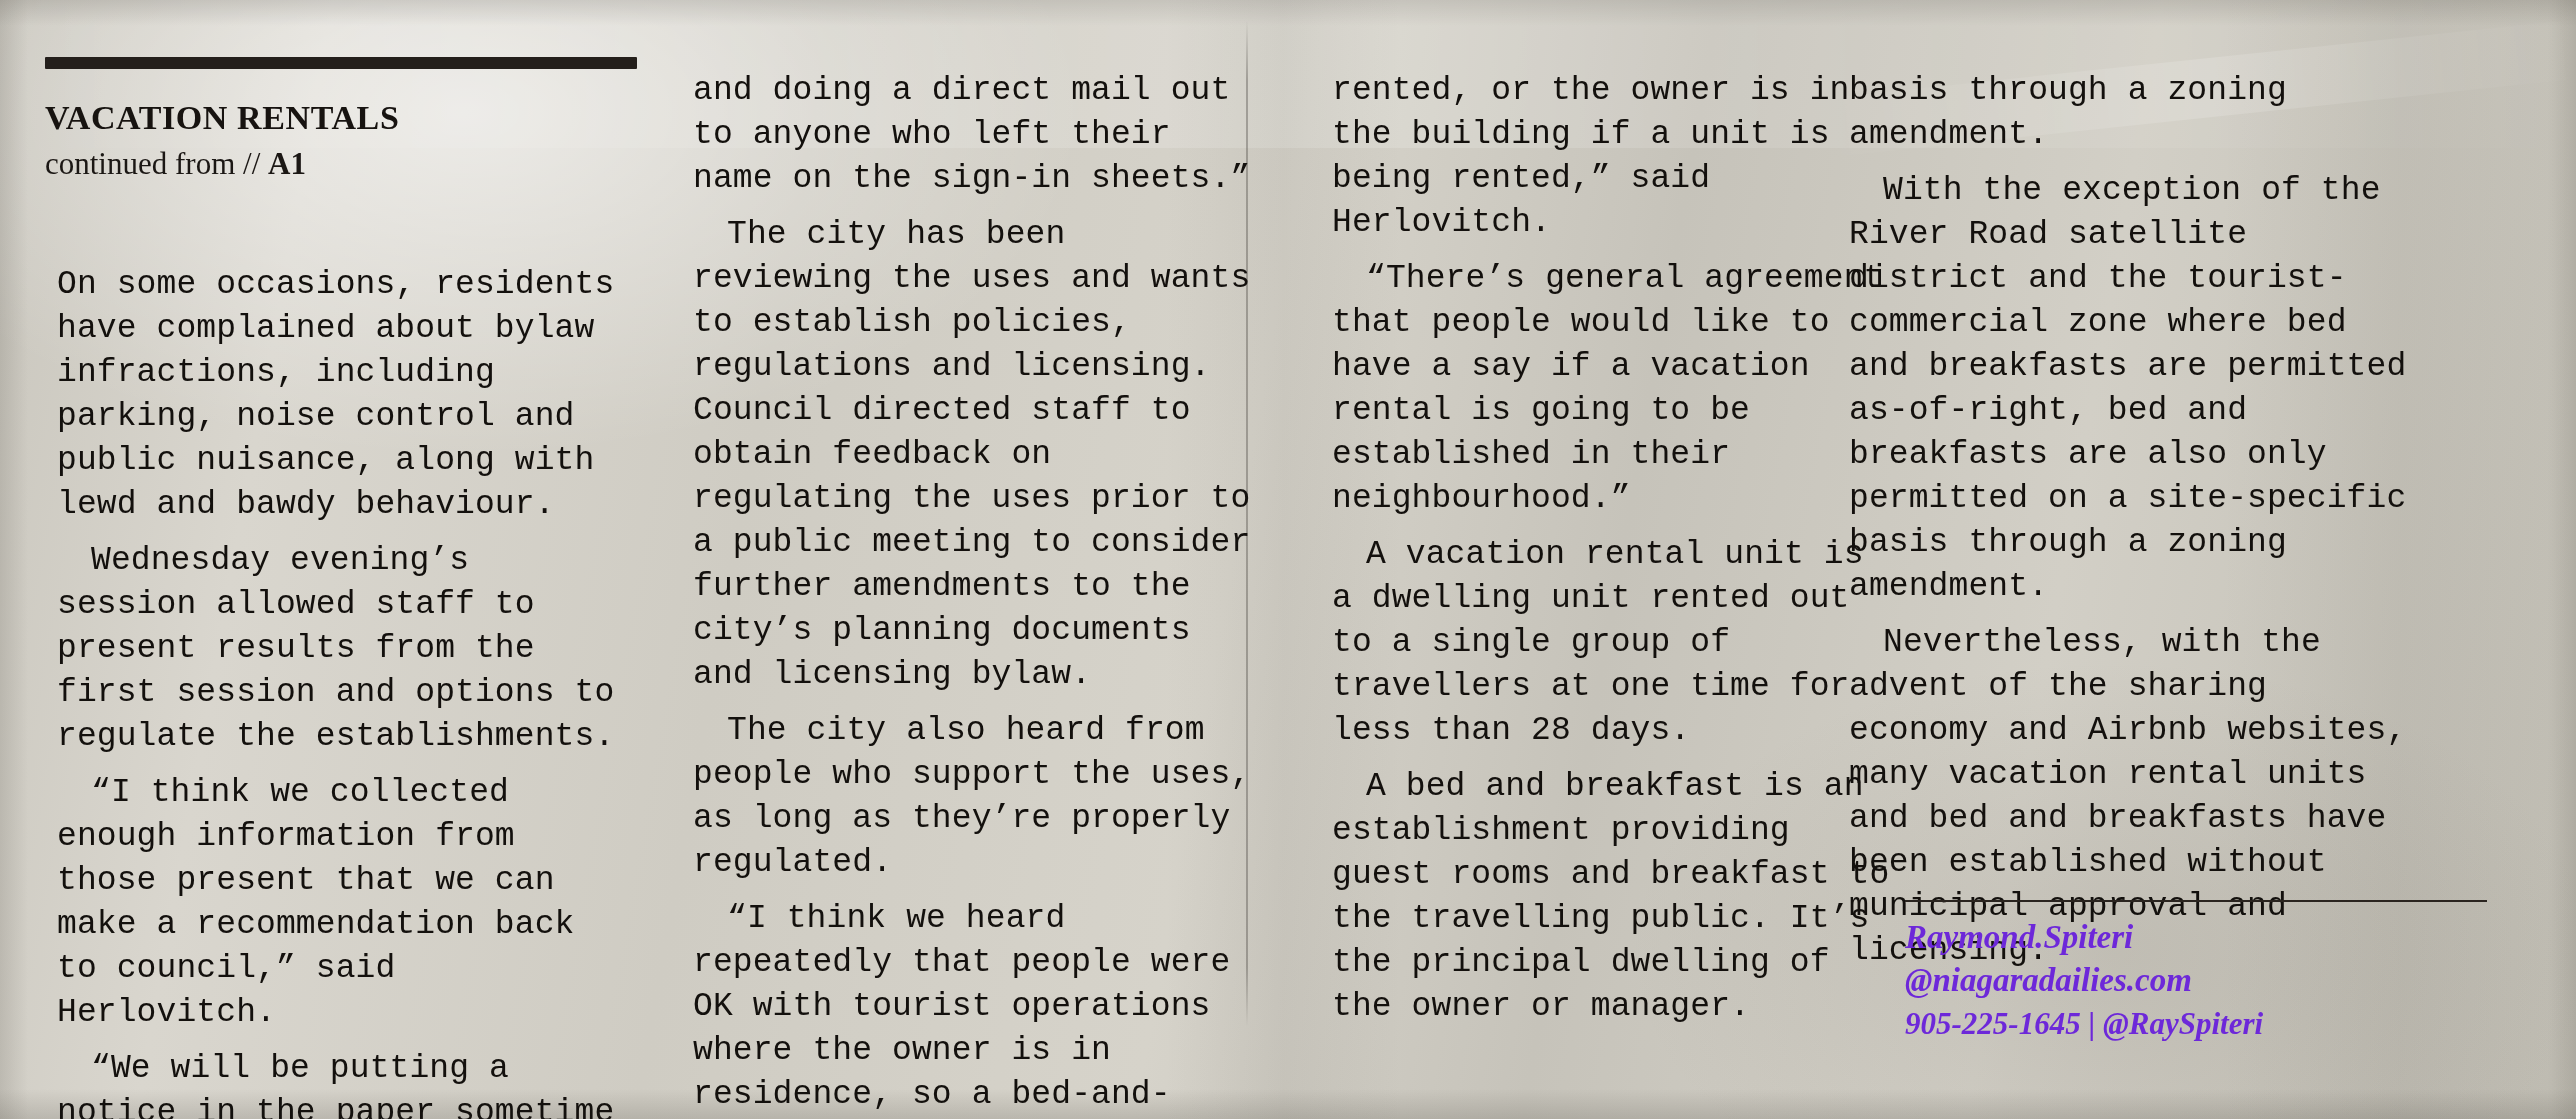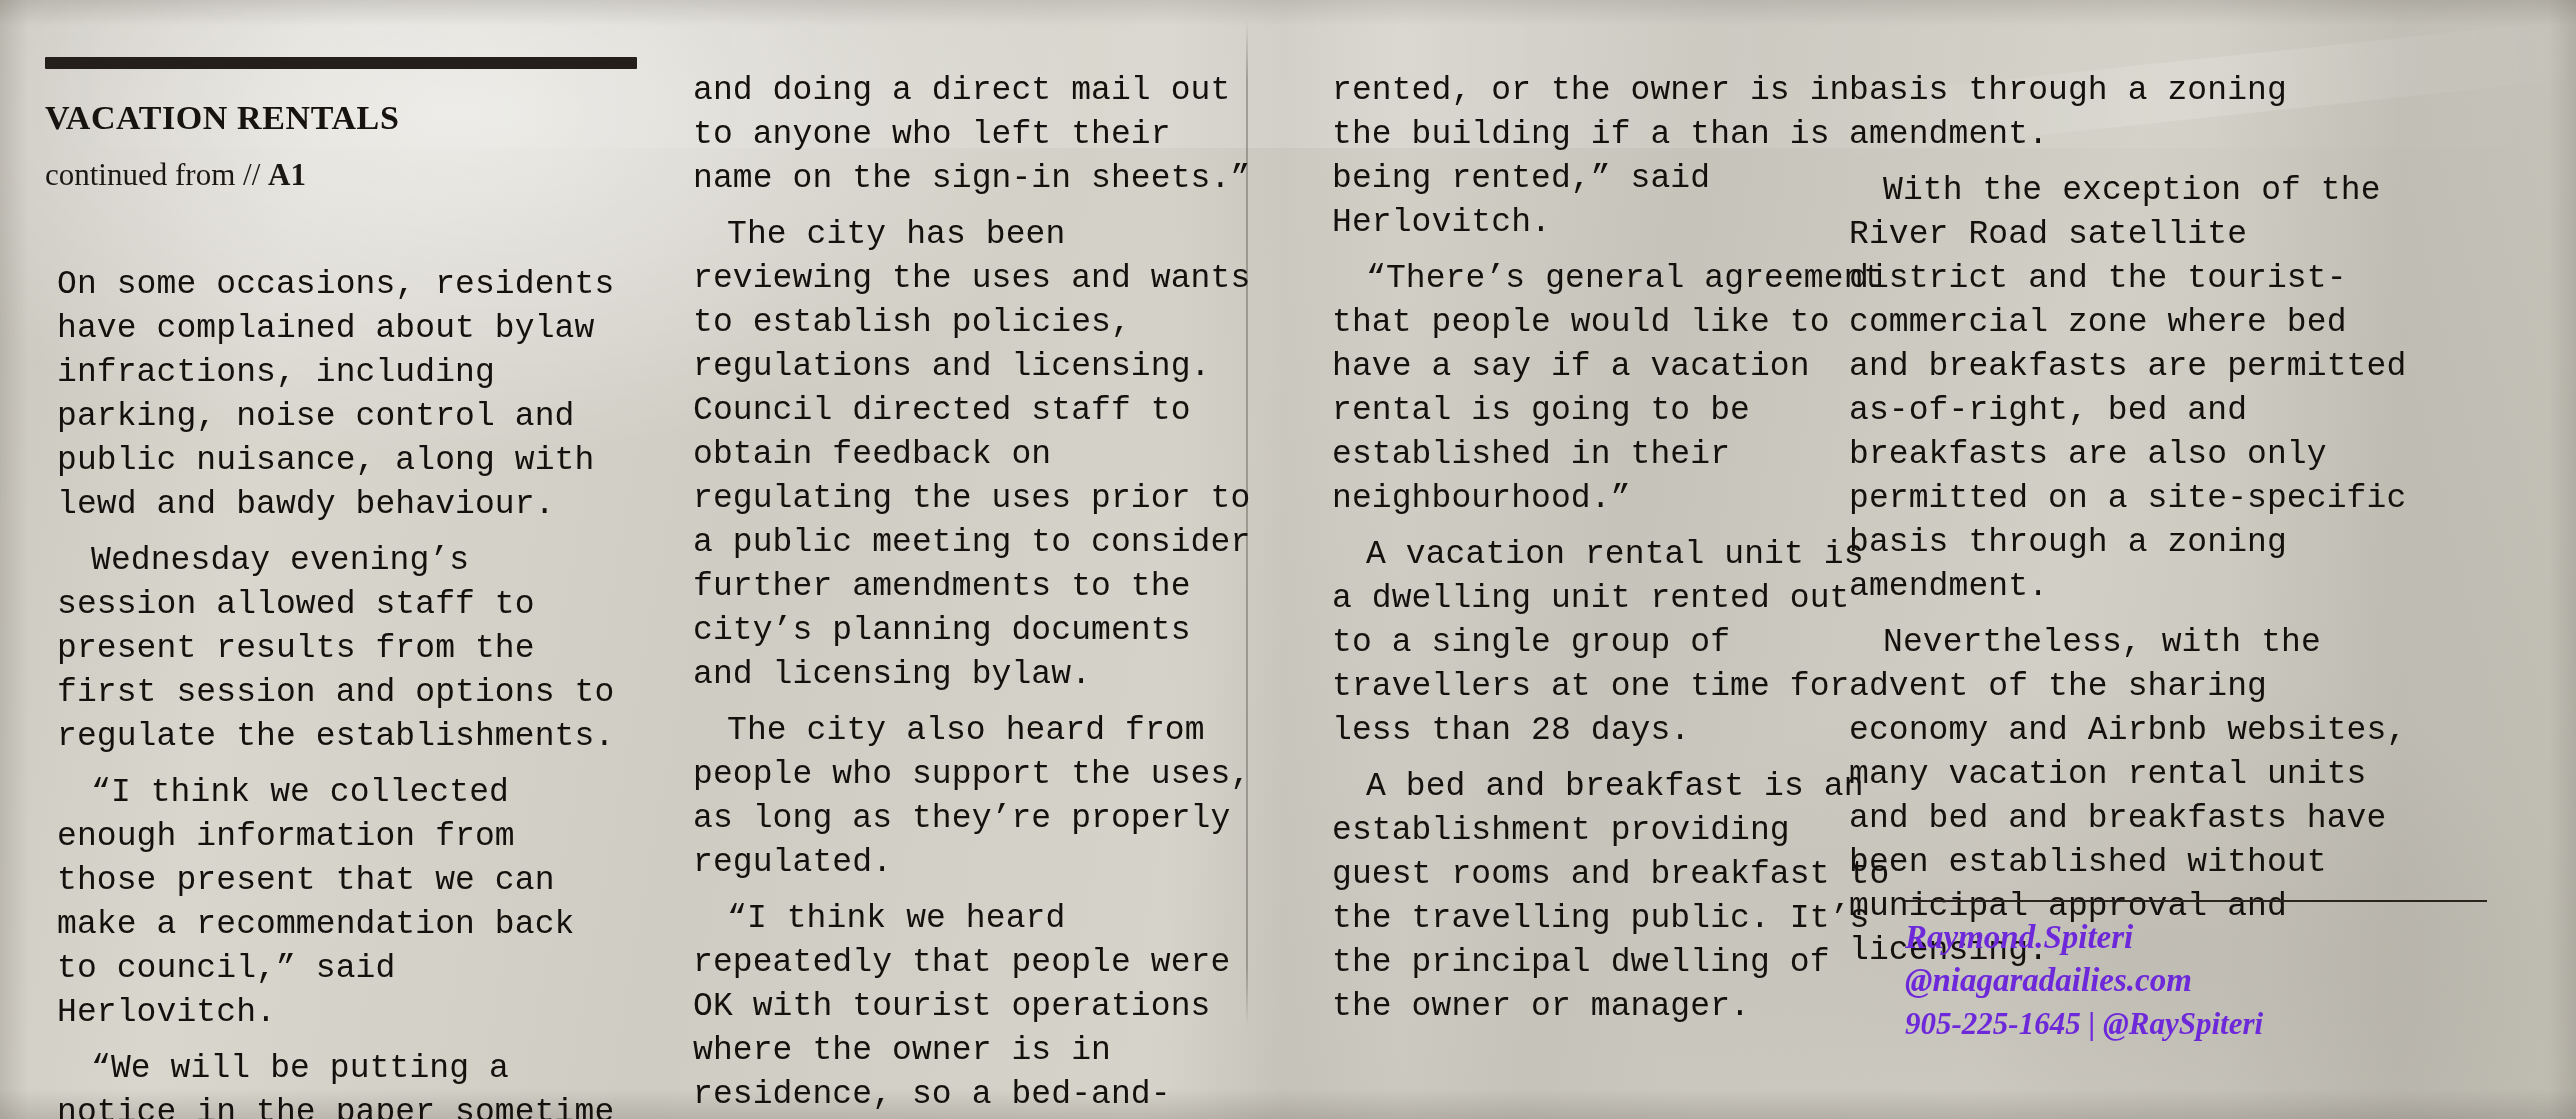--- a/index.html
+++ b/index.html
@@ -74,21 +74,21 @@
     width: 612px;
     font-family: "Liberation Serif", serif;
     font-weight: bold;
     font-size: 34px;
     letter-spacing: 0.6px;
     color: #171310;
   }
   .continued {
     position: absolute;
     left: 45px;
-    top: 157px;
+    top: 146px;
     width: 612px;
     font-family: "Liberation Serif", serif;
     font-size: 31px;
     color: #1b1714;
   }
   .continued .slash { font-weight: normal; }
   .continued .ref { font-weight: bold; }
 
   .columns {
     position: absolute;
@@ -184,21 +184,21 @@
     </div>
 
     <div class="col col2">
       <p class="noindent">and doing a direct mail out to anyone who left their name on the sign-in sheets.”</p>
       <p>The city has been reviewing the uses and wants to establish policies, regulations and licensing. Council directed staff to obtain feedback on regulating the uses prior to a public meeting to consider further amendments to the city’s planning documents and licensing bylaw.</p>
       <p>The city also heard from people who support the uses, as long as they’re properly regulated.</p>
       <p>“I think we heard repeatedly that people were OK with tourist operations where the owner is in residence, so a bed-and-breakfast type situation where the owner is there and a couple of rooms are</p>
     </div>
 
     <div class="col col3">
-      <p class="noindent">rented, or the owner is in the building if a than is being rented,” said Herlovitch.</p>
+      <p class="noindent">rented, or the owner is in the building if a unit is being rented,” said Herlovitch.</p>
       <p>“There’s general agreement that people would like to have a say if a vacation rental is going to be established in their neighbourhood.”</p>
       <p>A vacation rental unit is a dwelling unit rented out to a single group of travellers at one time for less than 28 days.</p>
       <p>A bed and breakfast is an establishment providing guest rooms and breakfast to the travelling public. It’s the principal dwelling of the owner or manager.</p>
     </div>
 
     <div class="col col4">
       <p class="noindent">basis through a zoning amendment.</p>
       <p>With the exception of the River Road satellite district and the tourist-commercial zone where bed and breakfasts are permitted as-of-right, bed and breakfasts are also only permitted on a site-specific basis through a zoning amendment.</p>
       <p>Nevertheless, with the advent of the sharing economy and Airbnb websites, many vacation rental units and bed and breakfasts have been established without municipal approval and licensing.</p>
     </div>

